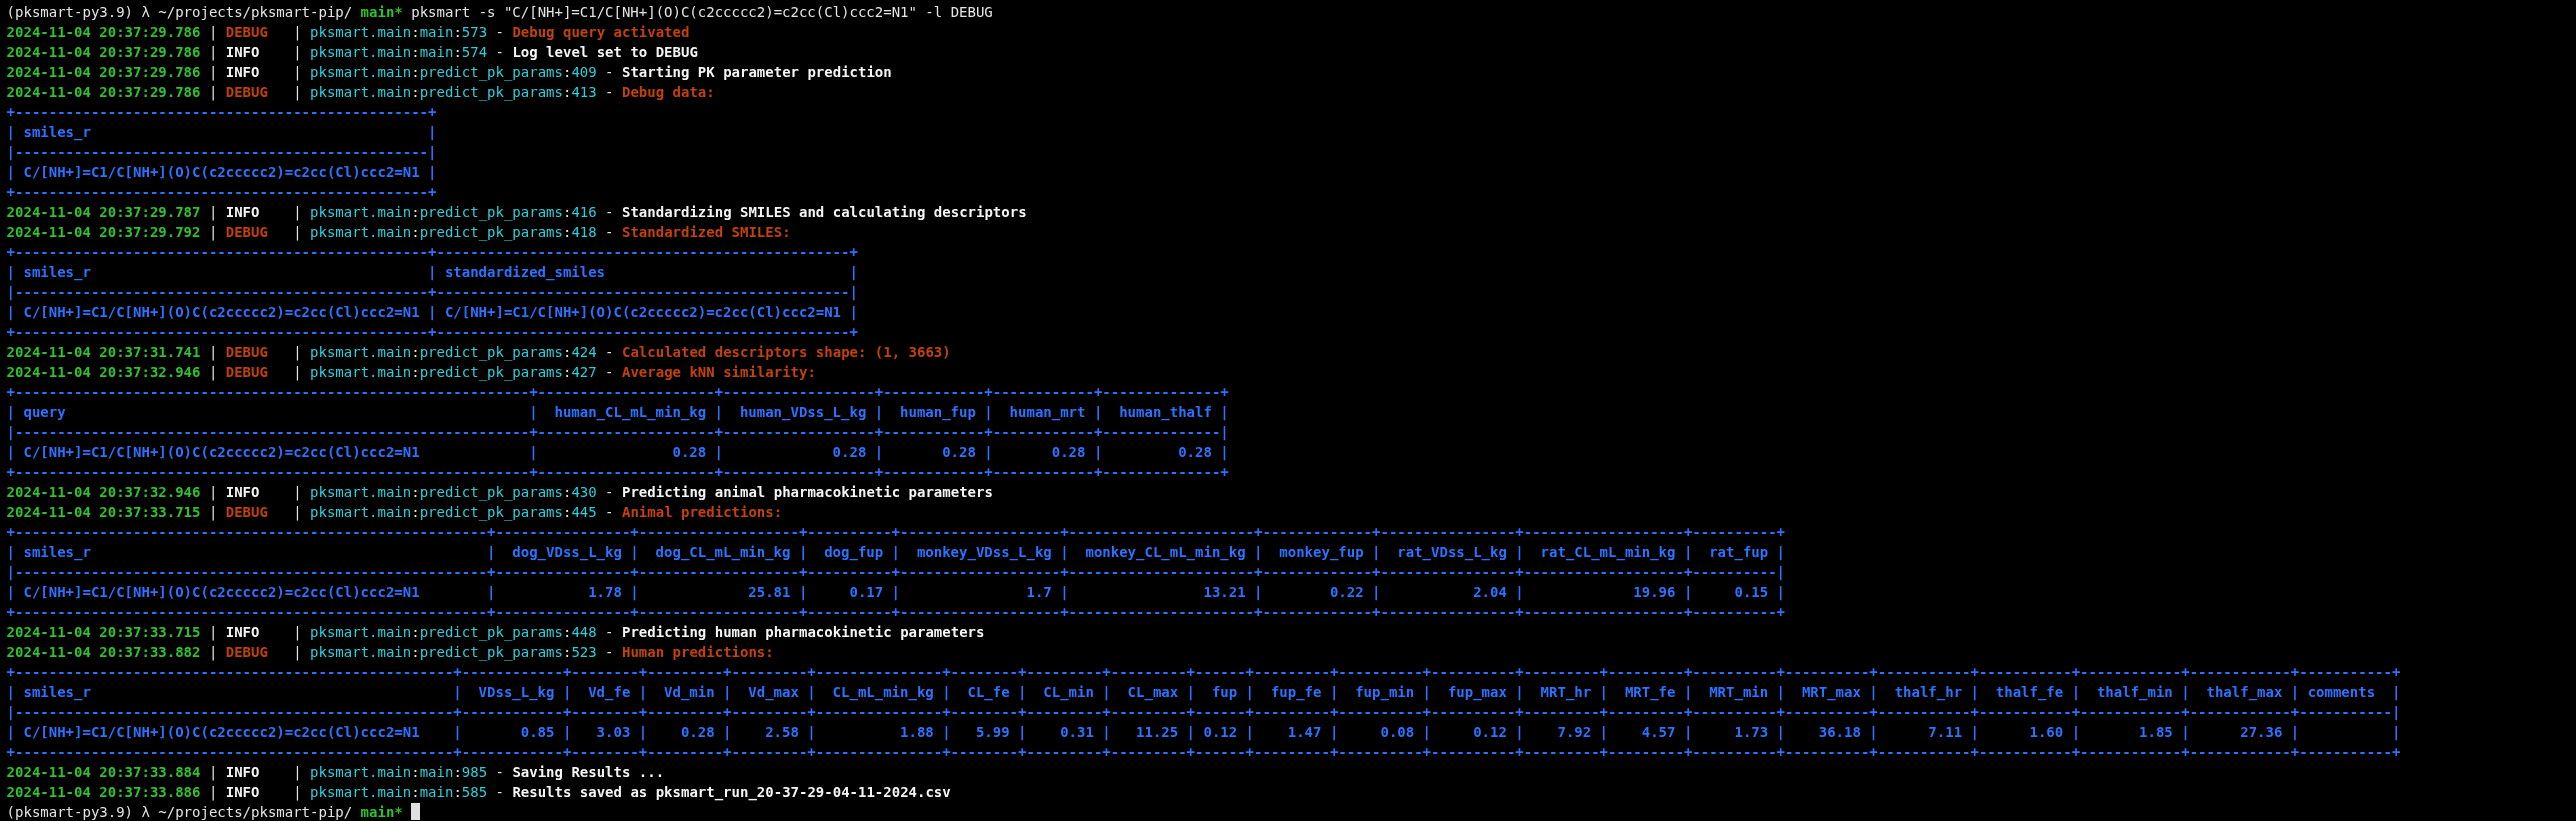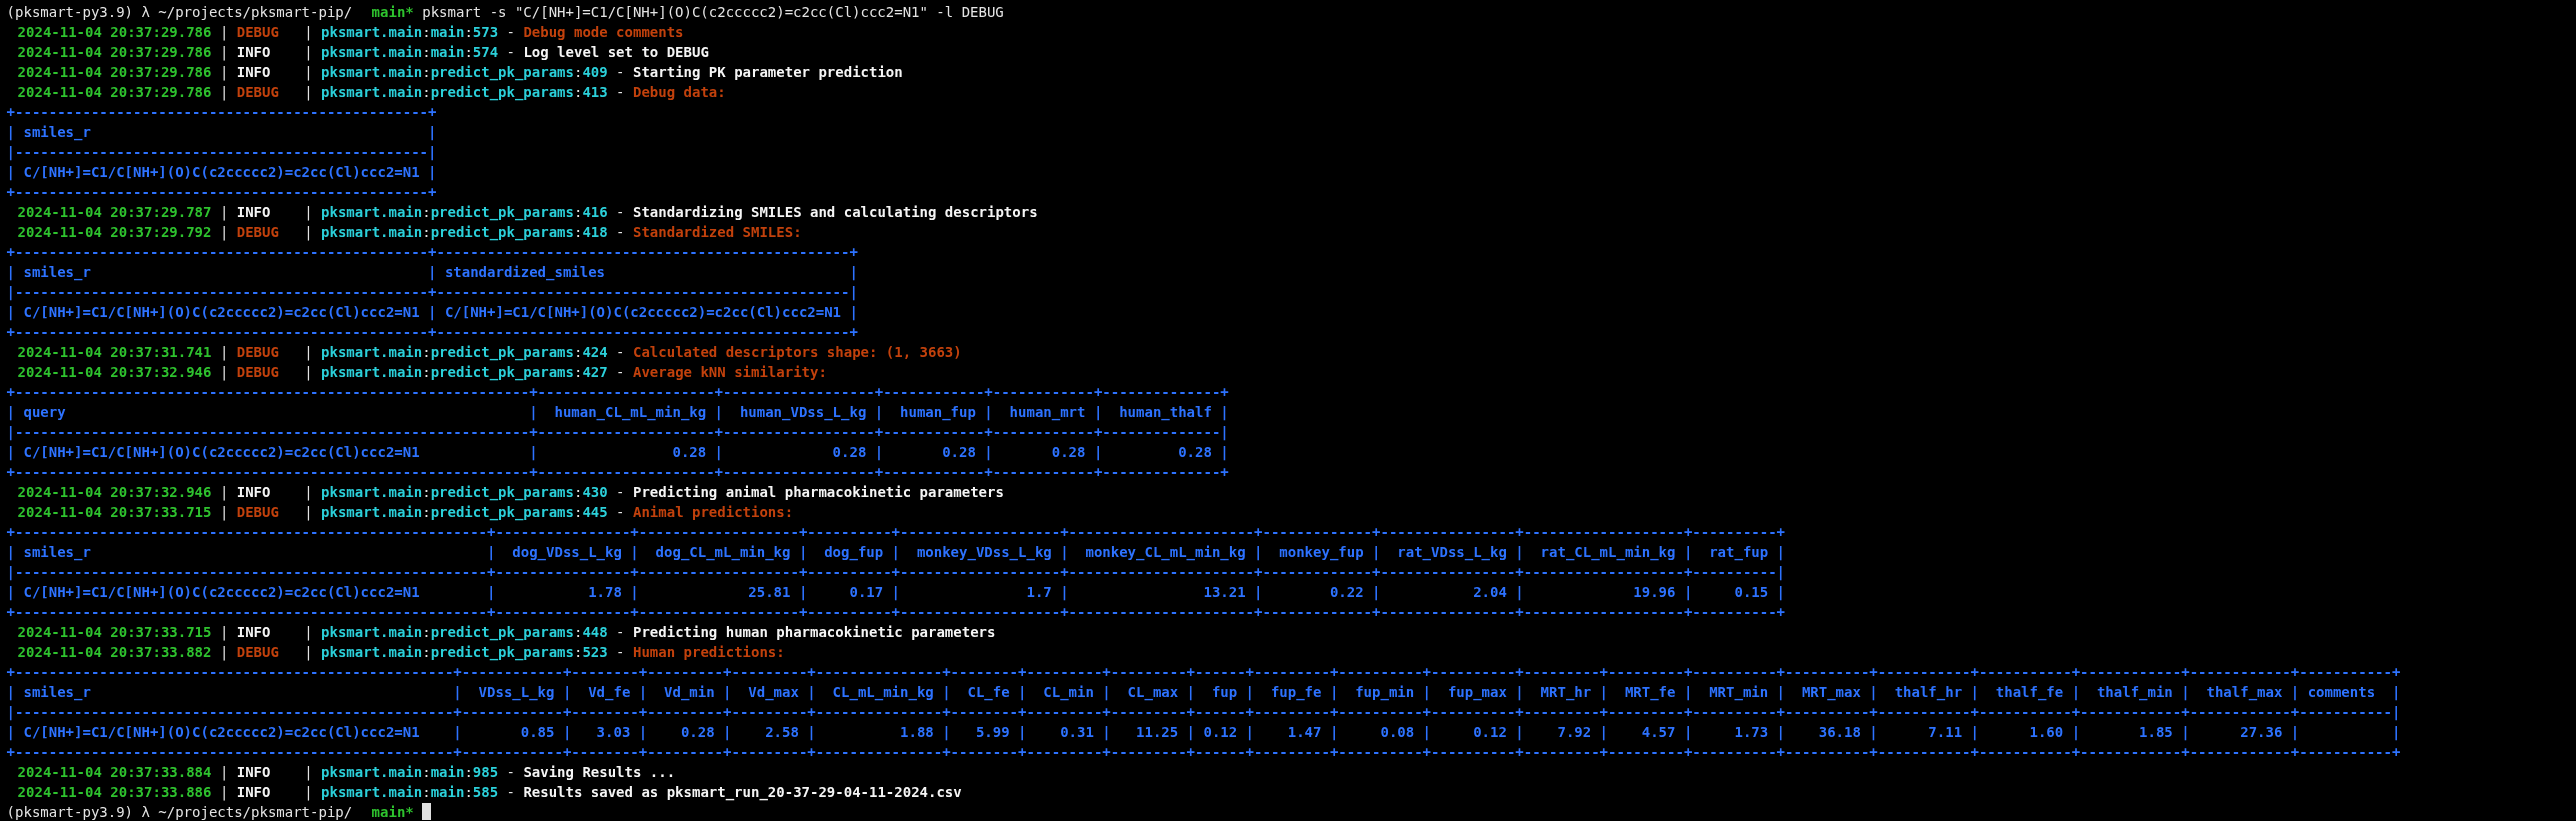--- a/index.html
+++ b/index.html
@@ -15,40 +15,40 @@
     font-size: 14px;
   }
   #term {
     padding: 1.9px 0 0 6.6px;
   }
   .line {
     white-space: pre;
     height: 20px;
     line-height: 20px;
   }
-  .g  { color: #2ec22e; font-weight: bold; margin-left: 11px; }   
+  .g  { color: #2ec22e; font-weight: bold; }   
   .w  { color: #e4e4e4; }                      
   .wb { color: #f5f5f5; font-weight: bold; text-align: center; }   
   .b  { color: #c2410c; font-weight: bold; }   
-  .c  { color: #2bd0da; font-weight: bold; }   
+  .c  { color: #2bd0da; font-weight: normal; }   
   .tb { color: #2d72ff; font-weight: bold; }   
   .cursor {
     display: inline-block;
     width: 8.5px;
     height: 17px;
     background: #e0e0e0;
     vertical-align: -2.8px;
   }
 </style>
 </head>
 <body>
 
 <div id="term">
     <div class="line"><span class="w">(pksmart-py3.9) λ </span><span class="w">~/projects/pksmart-pip/ </span><span class="g">main*</span><span class="w"> </span><span class="w">pksmart -s "C/[NH+]=C1/C[NH+](O)C(c2ccccc2)=c2cc(Cl)ccc2=N1" -l DEBUG</span></div>
-    <div class="line"><span class="g">2024-11-04 20:37:29.786</span><span class="w"> | </span><span class="b">DEBUG   </span><span class="w">| </span><span class="c">pksmart.main</span><span class="w">:</span><span class="c">main</span><span class="w">:</span><span class="c">573</span><span class="w"> - </span><span class="b">Debug mode comments</span></div>
+    <div class="line"><span class="g">2024-11-04 20:37:29.786</span><span class="w"> | </span><span class="b">DEBUG   </span><span class="w">| </span><span class="c">pksmart.main</span><span class="w">:</span><span class="c">main</span><span class="w">:</span><span class="c">573</span><span class="w"> - </span><span class="b">Debug query activated</span></div>
     <div class="line"><span class="g">2024-11-04 20:37:29.786</span><span class="w"> | </span><span class="wb">INFO    </span><span class="w">| </span><span class="c">pksmart.main</span><span class="w">:</span><span class="c">main</span><span class="w">:</span><span class="c">574</span><span class="w"> - </span><span class="wb">Log level set to DEBUG</span></div>
     <div class="line"><span class="g">2024-11-04 20:37:29.786</span><span class="w"> | </span><span class="wb">INFO    </span><span class="w">| </span><span class="c">pksmart.main</span><span class="w">:</span><span class="c">predict_pk_params</span><span class="w">:</span><span class="c">409</span><span class="w"> - </span><span class="wb">Starting PK parameter prediction</span></div>
     <div class="line"><span class="g">2024-11-04 20:37:29.786</span><span class="w"> | </span><span class="b">DEBUG   </span><span class="w">| </span><span class="c">pksmart.main</span><span class="w">:</span><span class="c">predict_pk_params</span><span class="w">:</span><span class="c">413</span><span class="w"> - </span><span class="b">Debug data:</span></div>
     <div class="line"><span class="tb">+-------------------------------------------------+</span></div>
     <div class="line"><span class="tb">| smiles_r                                        |</span></div>
     <div class="line"><span class="tb">|-------------------------------------------------|</span></div>
     <div class="line"><span class="tb">| C/[NH+]=C1/C[NH+](O)C(c2ccccc2)=c2cc(Cl)ccc2=N1 |</span></div>
     <div class="line"><span class="tb">+-------------------------------------------------+</span></div>
     <div class="line"><span class="g">2024-11-04 20:37:29.787</span><span class="w"> | </span><span class="wb">INFO    </span><span class="w">| </span><span class="c">pksmart.main</span><span class="w">:</span><span class="c">predict_pk_params</span><span class="w">:</span><span class="c">416</span><span class="w"> - </span><span class="wb">Standardizing SMILES and calculating descriptors</span></div>
     <div class="line"><span class="g">2024-11-04 20:37:29.792</span><span class="w"> | </span><span class="b">DEBUG   </span><span class="w">| </span><span class="c">pksmart.main</span><span class="w">:</span><span class="c">predict_pk_params</span><span class="w">:</span><span class="c">418</span><span class="w"> - </span><span class="b">Standardized SMILES:</span></div>

